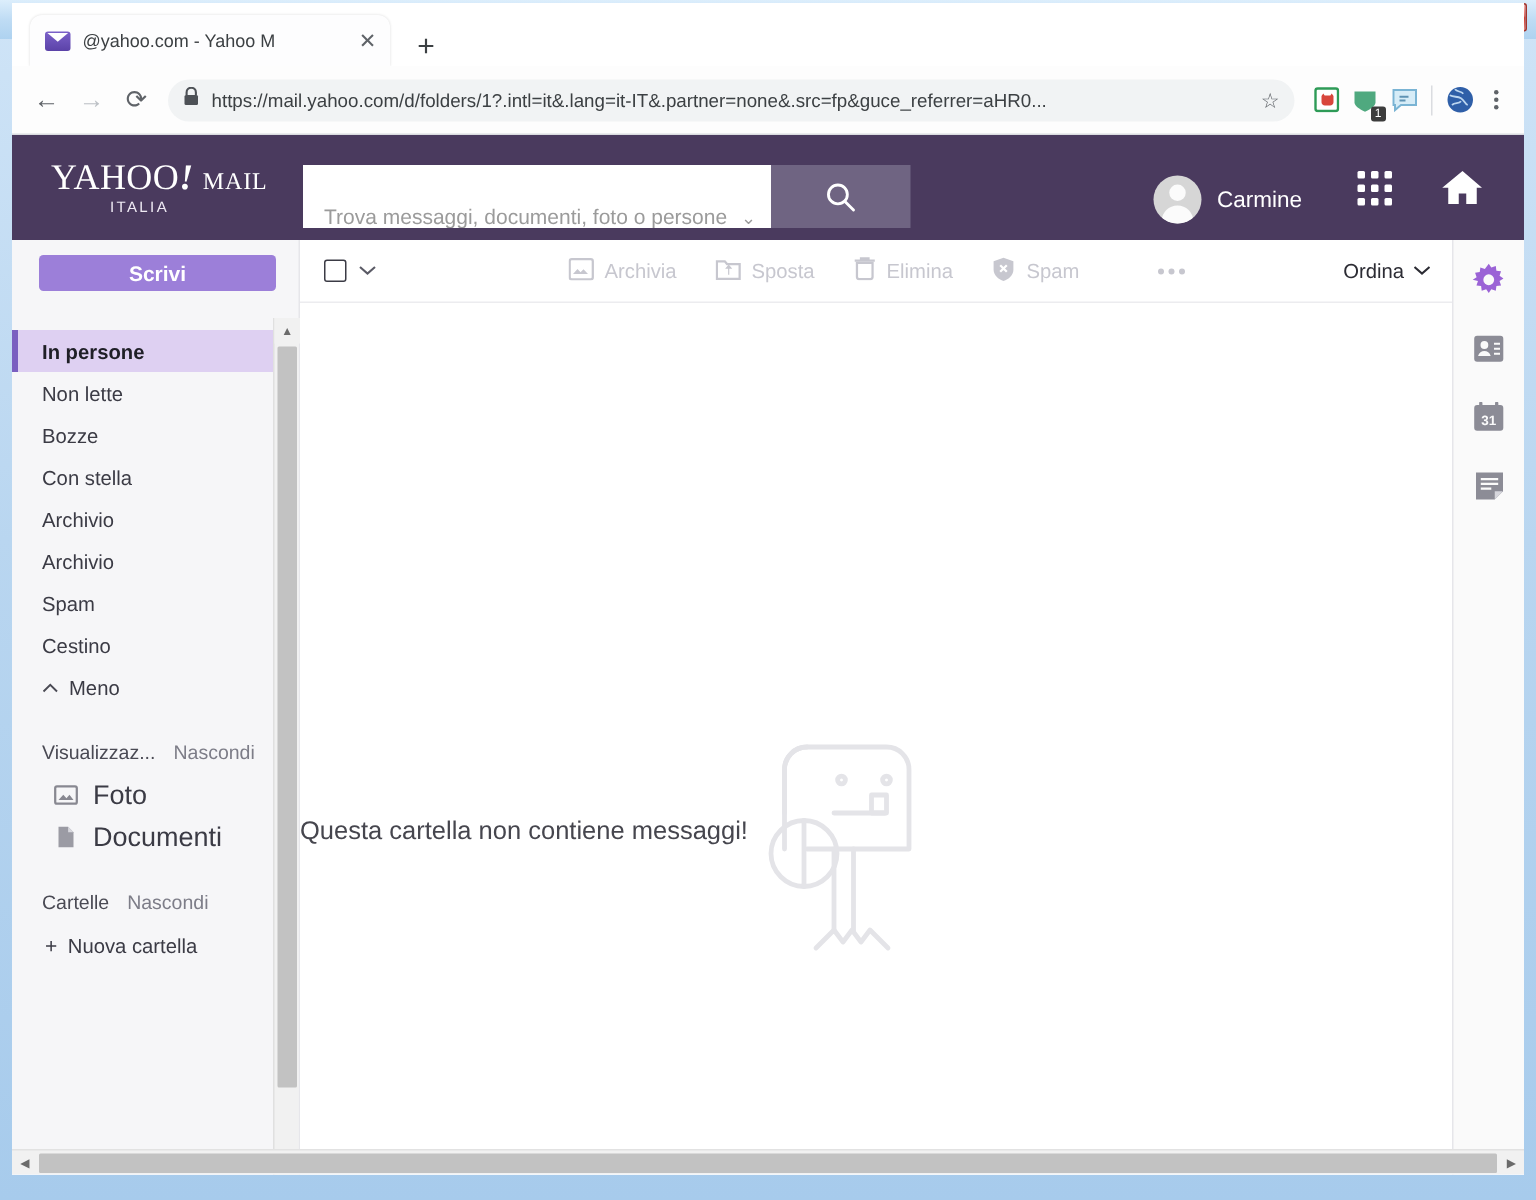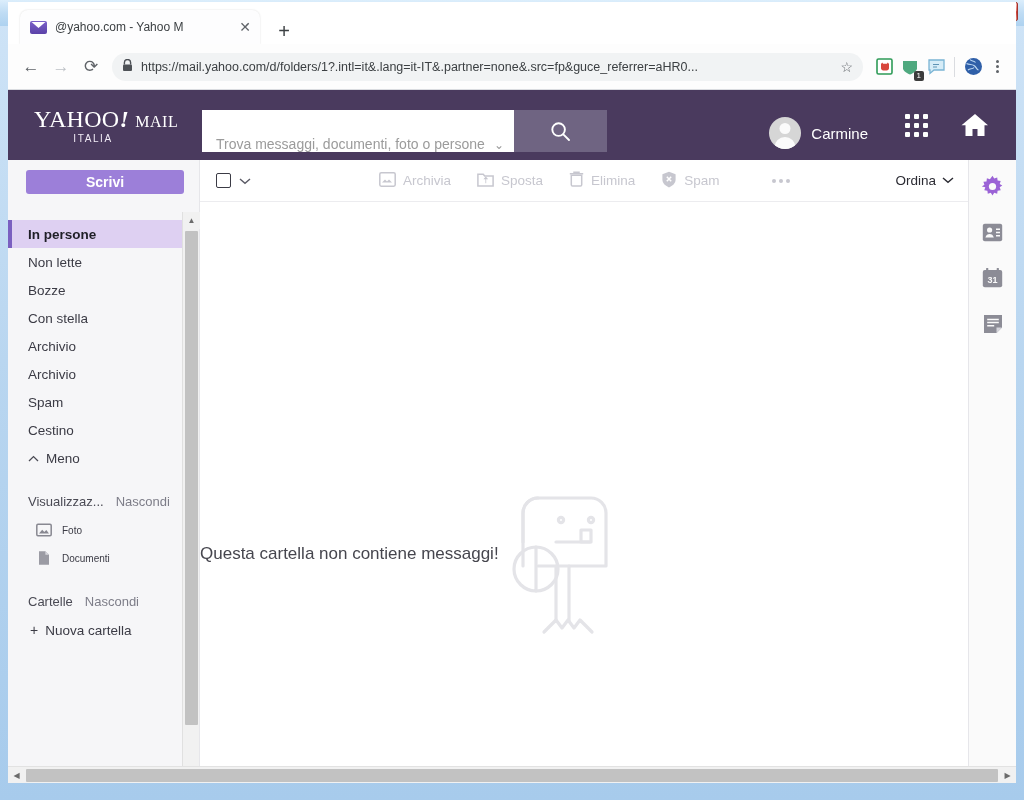--- a/index.html
+++ b/index.html
@@ -212,21 +212,21 @@
   }
   .section-head {
     display: flex; align-items: center; padding: 0 20px 0 20px;
     height: 30px; font-size: 13px; color: #4a4a54; justify-content: flex-start;
     gap: 12px; margin-top: 14px;
   }
   .section-head .sh-title { white-space: nowrap; }
   .section-head .sh-action { color: #7d7d88; cursor: pointer; }
   .sub-item {
     height: 28px; display:flex; align-items:center; gap:10px;
-    padding-left: 28px; font-size:10px; color:#3b3b45; cursor:pointer;
+    padding-left: 28px; font-size:18px; color:#3b3b45; cursor:pointer;
   }
   .sub-icon { width:16px;height:16px;flex:0 0 auto; }
   #new-folder {
     height: 28px; display:flex; align-items:center; gap:7px;
     padding-left: 22px; font-size:13.5px; color:#3b3b45; cursor:pointer;
   }
   
   #sb-scroll {
     position: absolute; right: 0; top: 52px; width: 17px; bottom: 0;
     background: #f1f1f1; border-left: 1px solid #e0e0e0;

